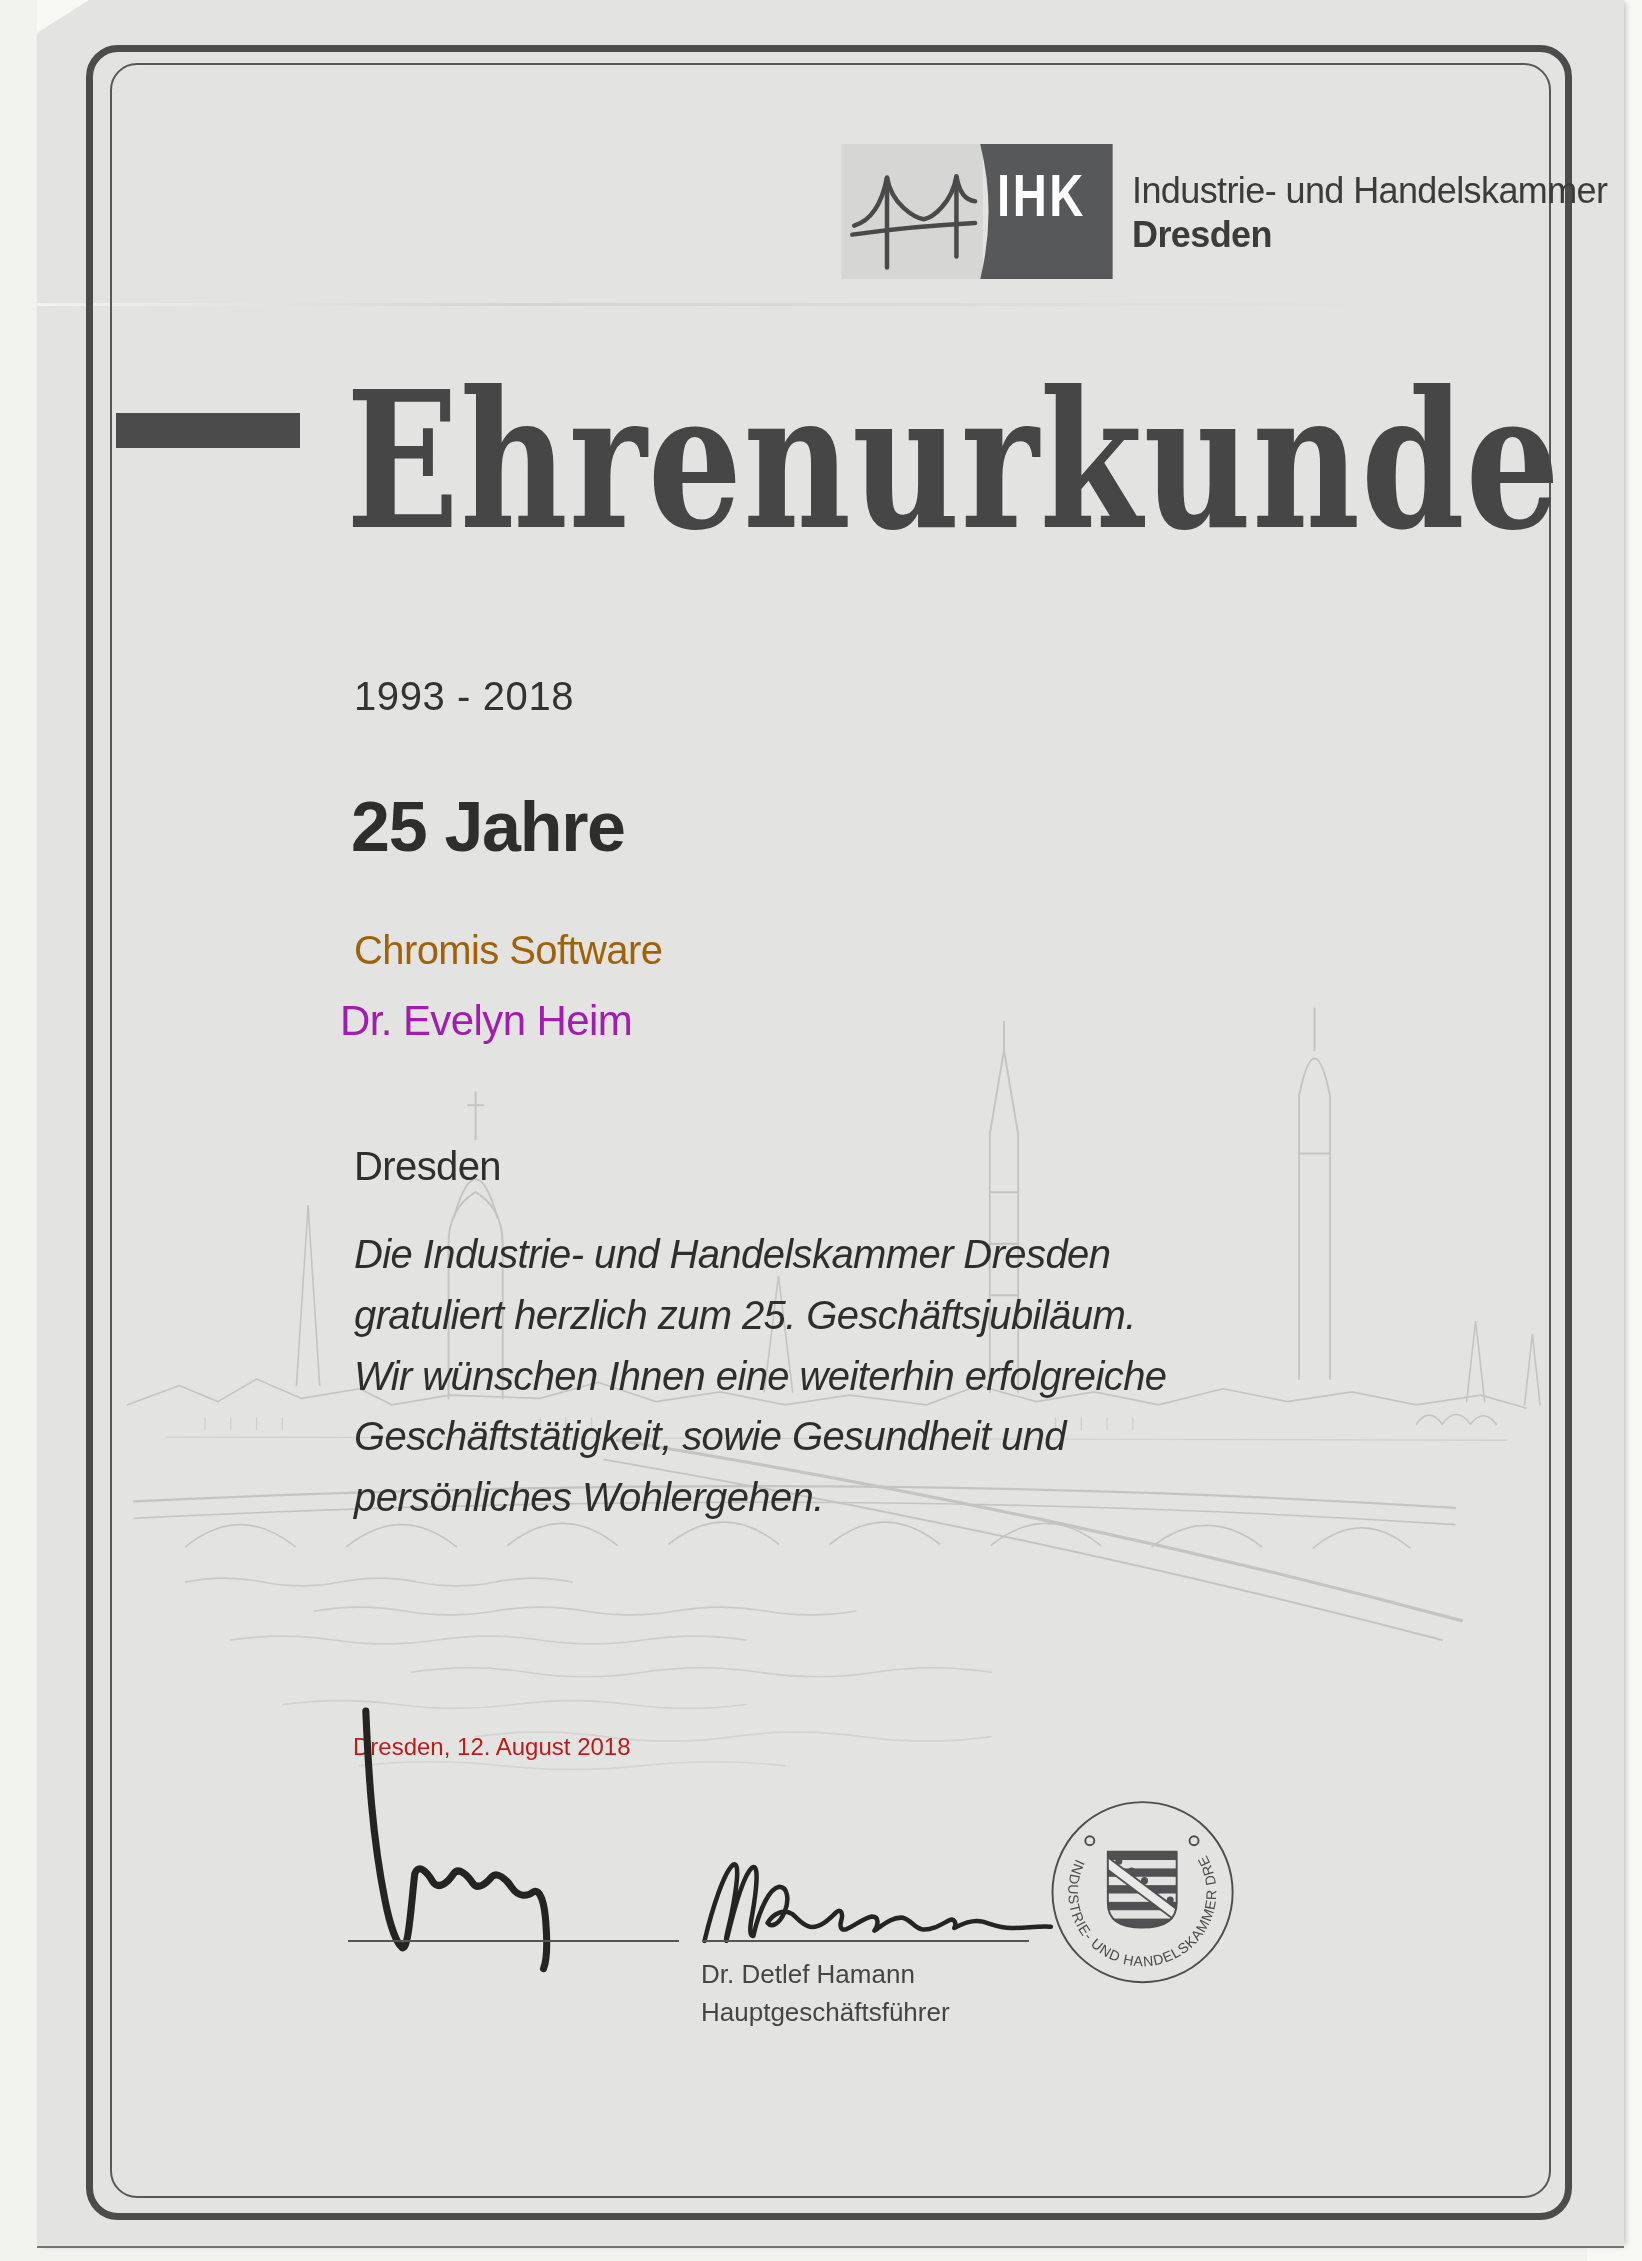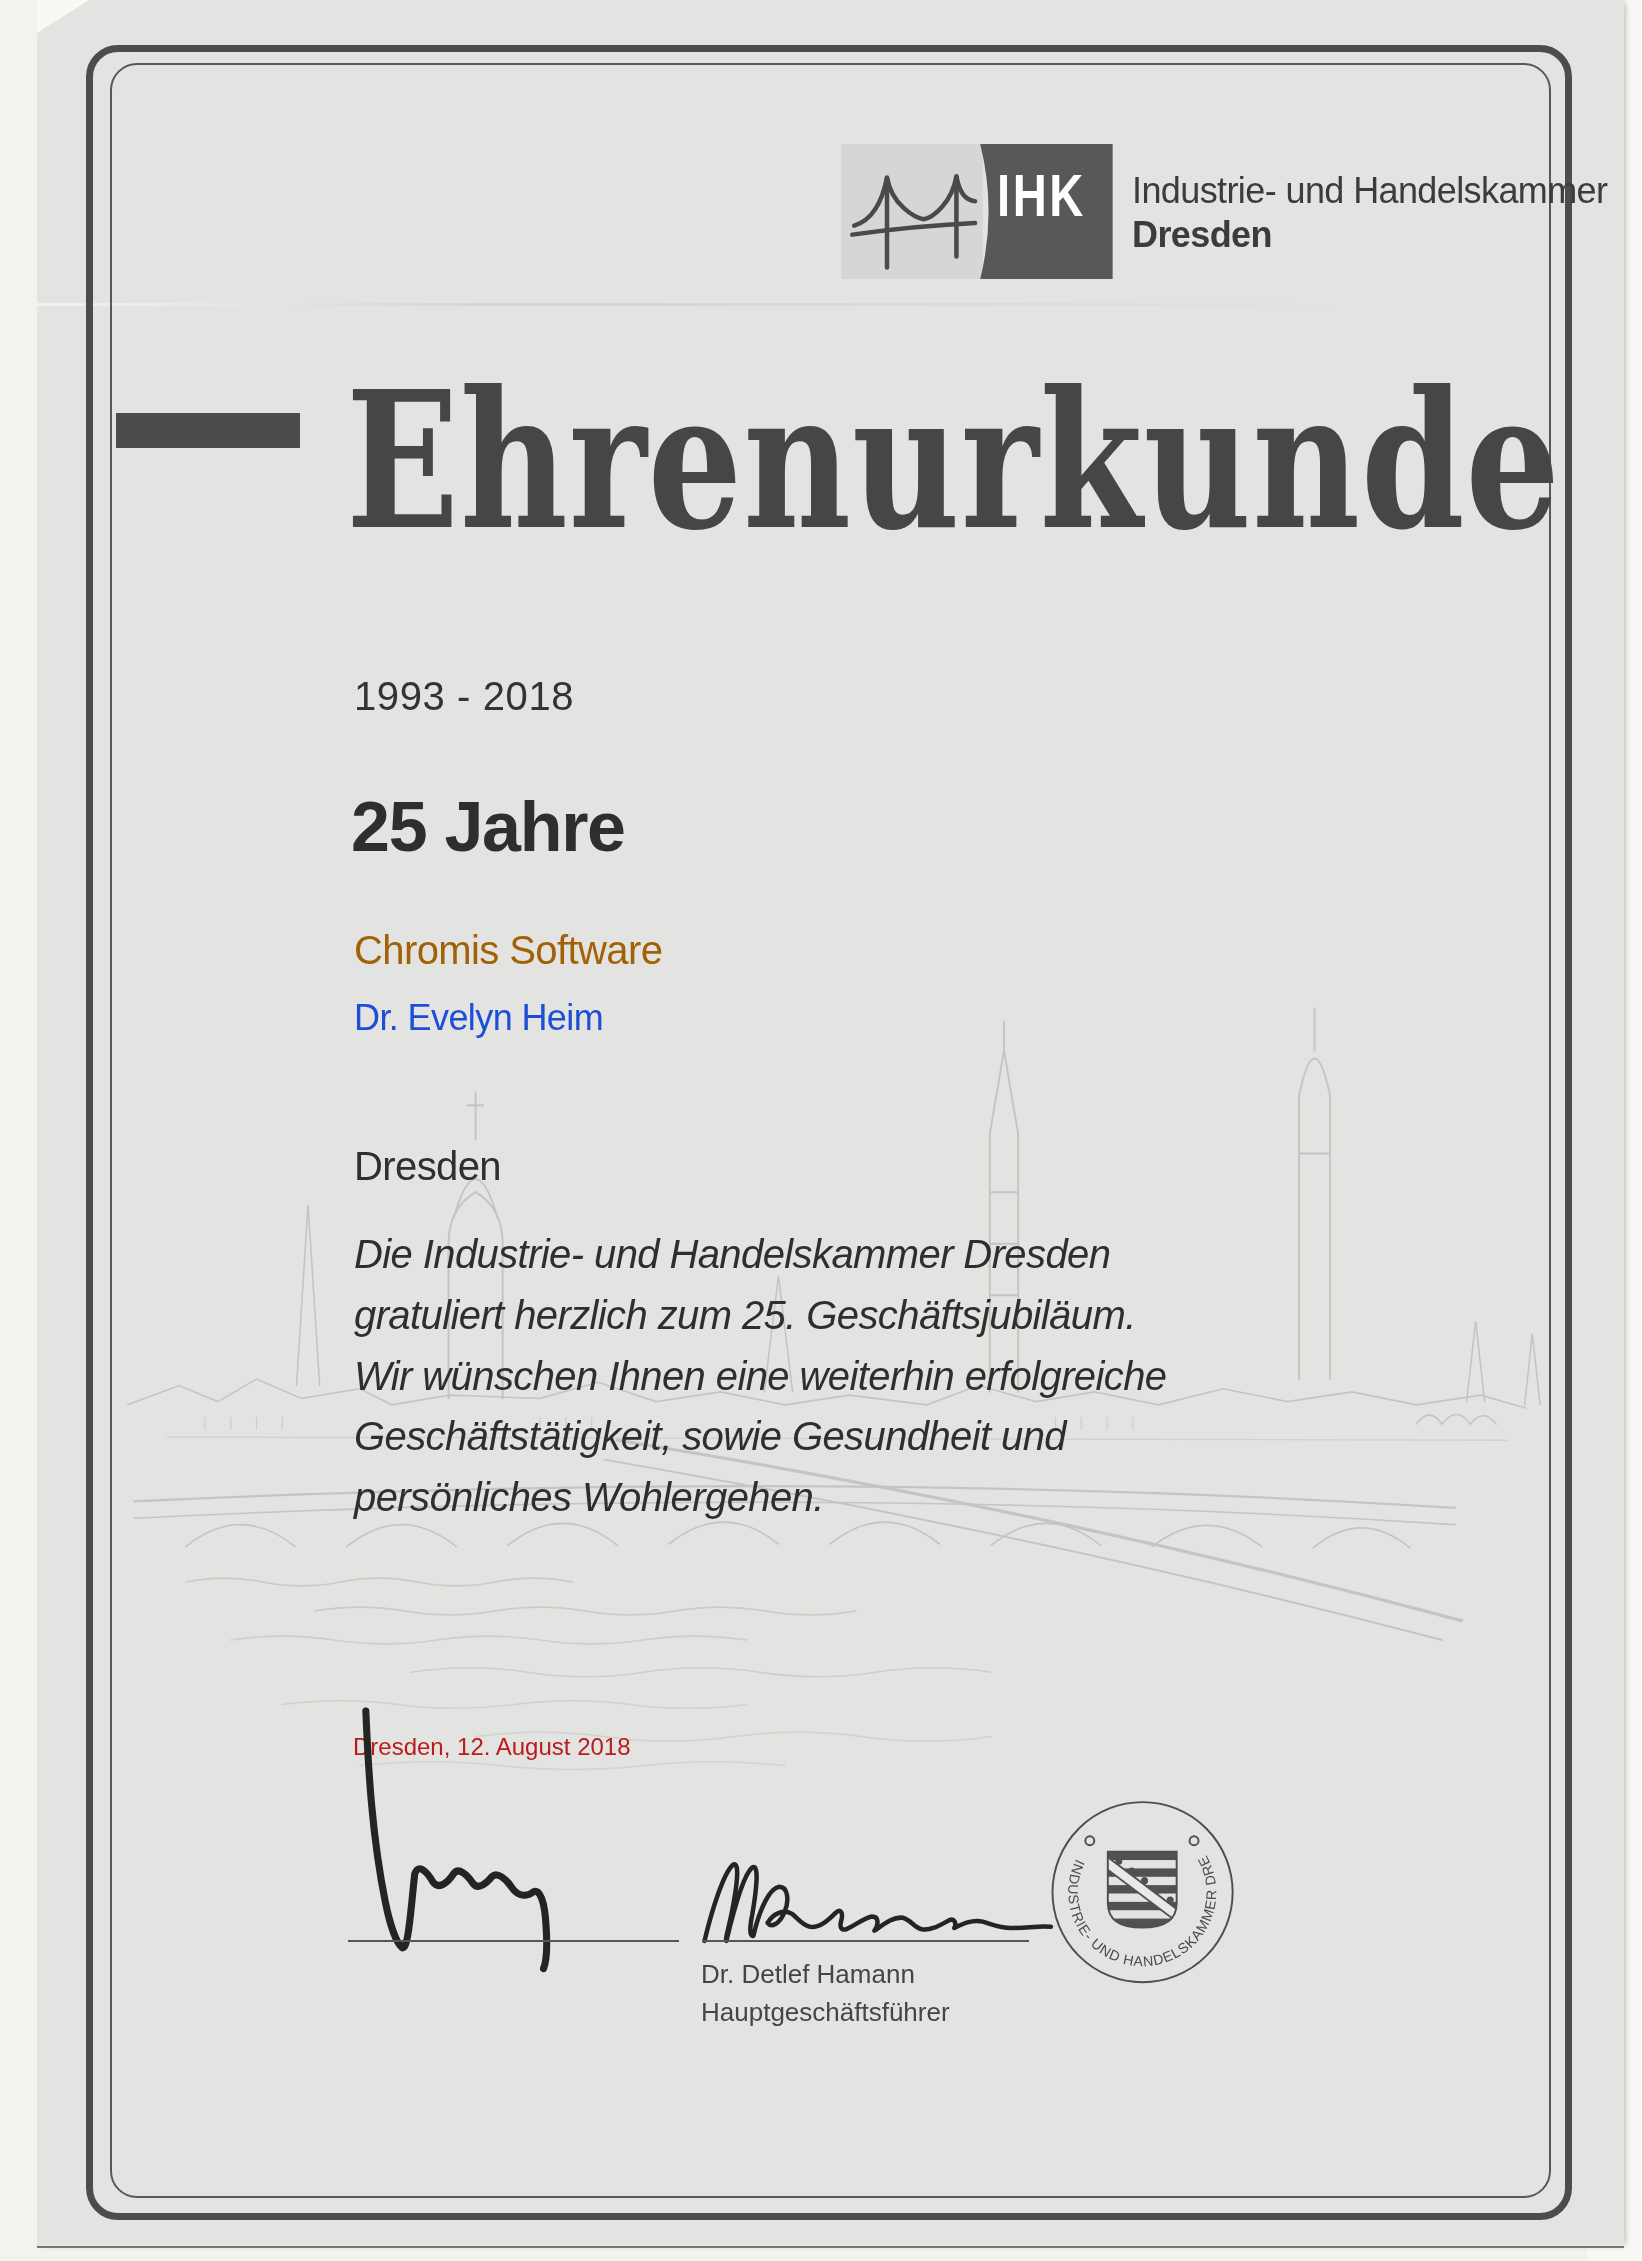--- a/index.html
+++ b/index.html
@@ -60,21 +60,21 @@
   .doc-title {
     position:absolute; left:309px; top:366px;
     font-family:"DejaVu Serif", serif; font-weight:bold;
     font-size:190px; line-height:1; letter-spacing:1.3px; color:#464646;
     transform:scaleX(.78); transform-origin:left top; white-space:nowrap;
   }
   
   .period   { position:absolute; left:317px; top:674px; font-size:40px; color:#333331; letter-spacing:0.6px; }
   .annivers { position:absolute; left:314px; top:787px; font-size:70px; font-weight:bold; color:#2e2e2c; letter-spacing:-1.3px; }
   .company  { position:absolute; left:317px; top:928px; font-size:40px; color:#a16207; letter-spacing:-0.6px; }
-  .person   { position:absolute; left:317px; top:997px; font-size:36px; color:#1d4ed8; letter-spacing:-0.6px; }
+  .person   { position:absolute; left:303px; top:997px; font-size:42px; color:#a21caf; letter-spacing:-0.6px; }
   .city     { position:absolute; left:317px; top:1144px; font-size:40px; color:#2f2f2d; letter-spacing:-0.6px; }
   .bodytext {
     position:absolute; left:317px; top:1224px; width:966px;
     font-size:40px; line-height:1.52; color:#2e2e2c; letter-spacing:-0.6px;
     white-space:pre-line;
     font-style:italic;
   }
   .dateline { position:absolute; left:316px; top:1733px; font-size:24px; color:#b91c1c; }
   
   .sig-rule { position:absolute; height:1.9px; background:#565654; top:1940px; }

